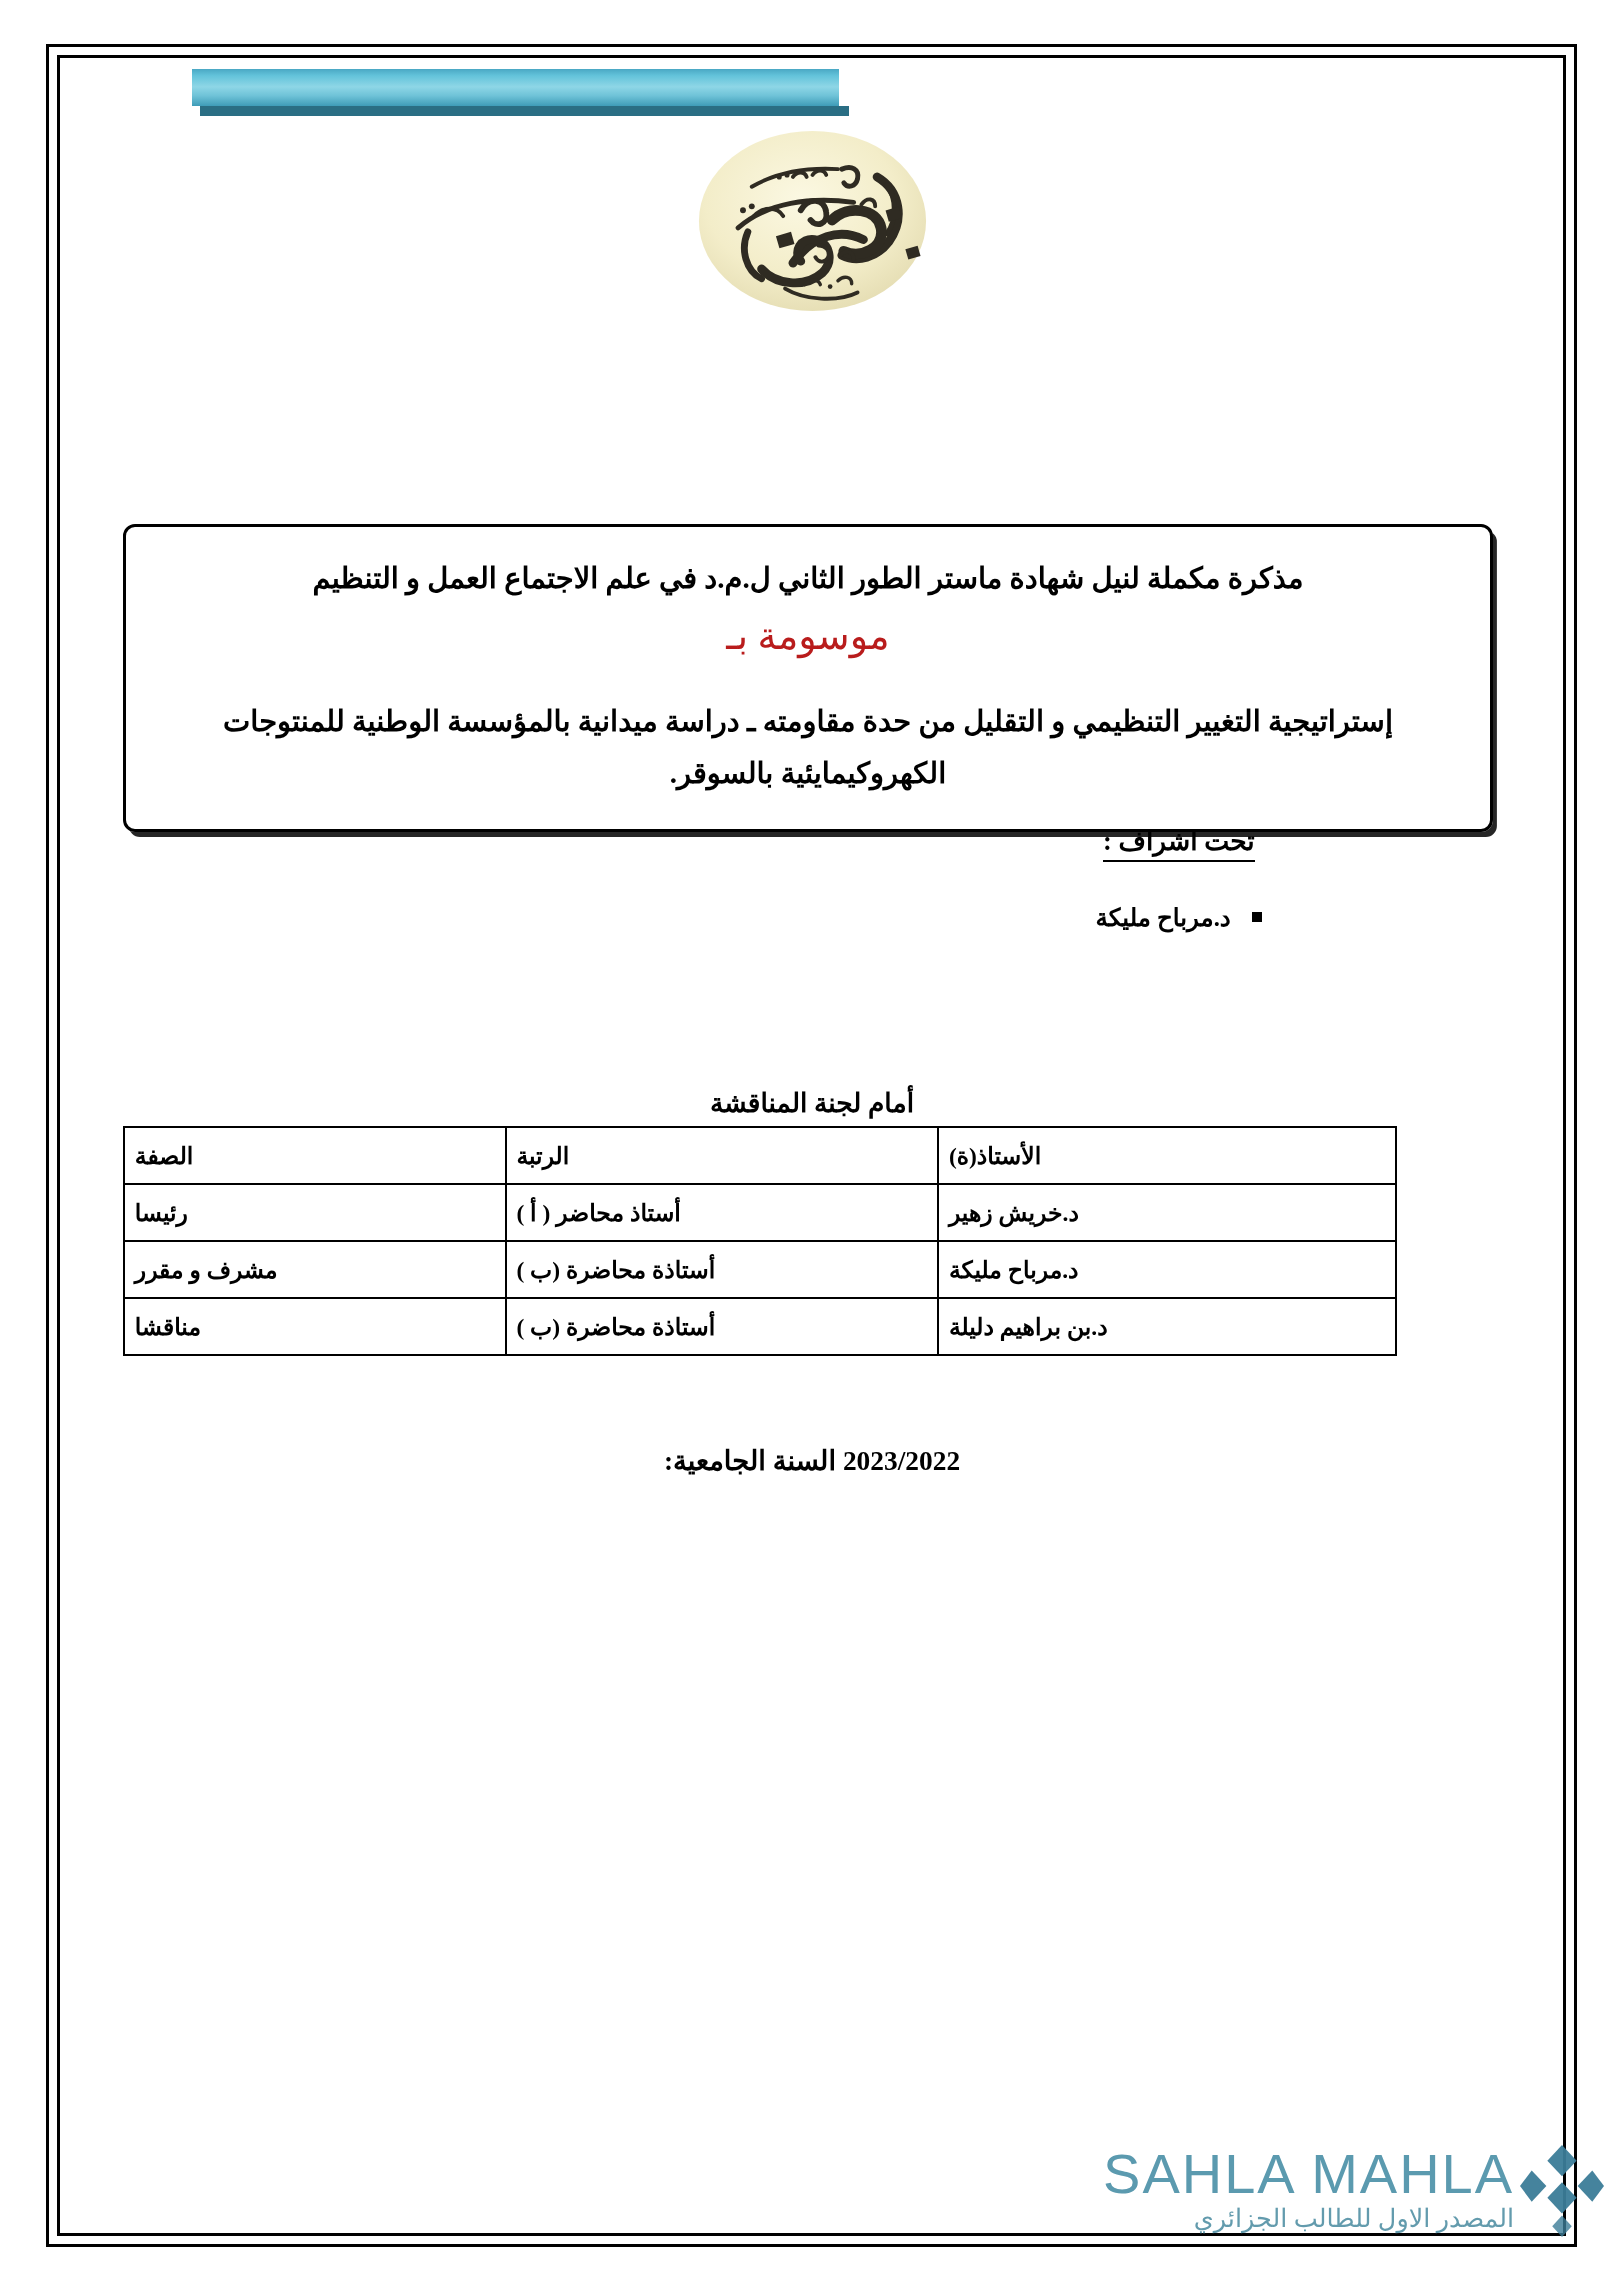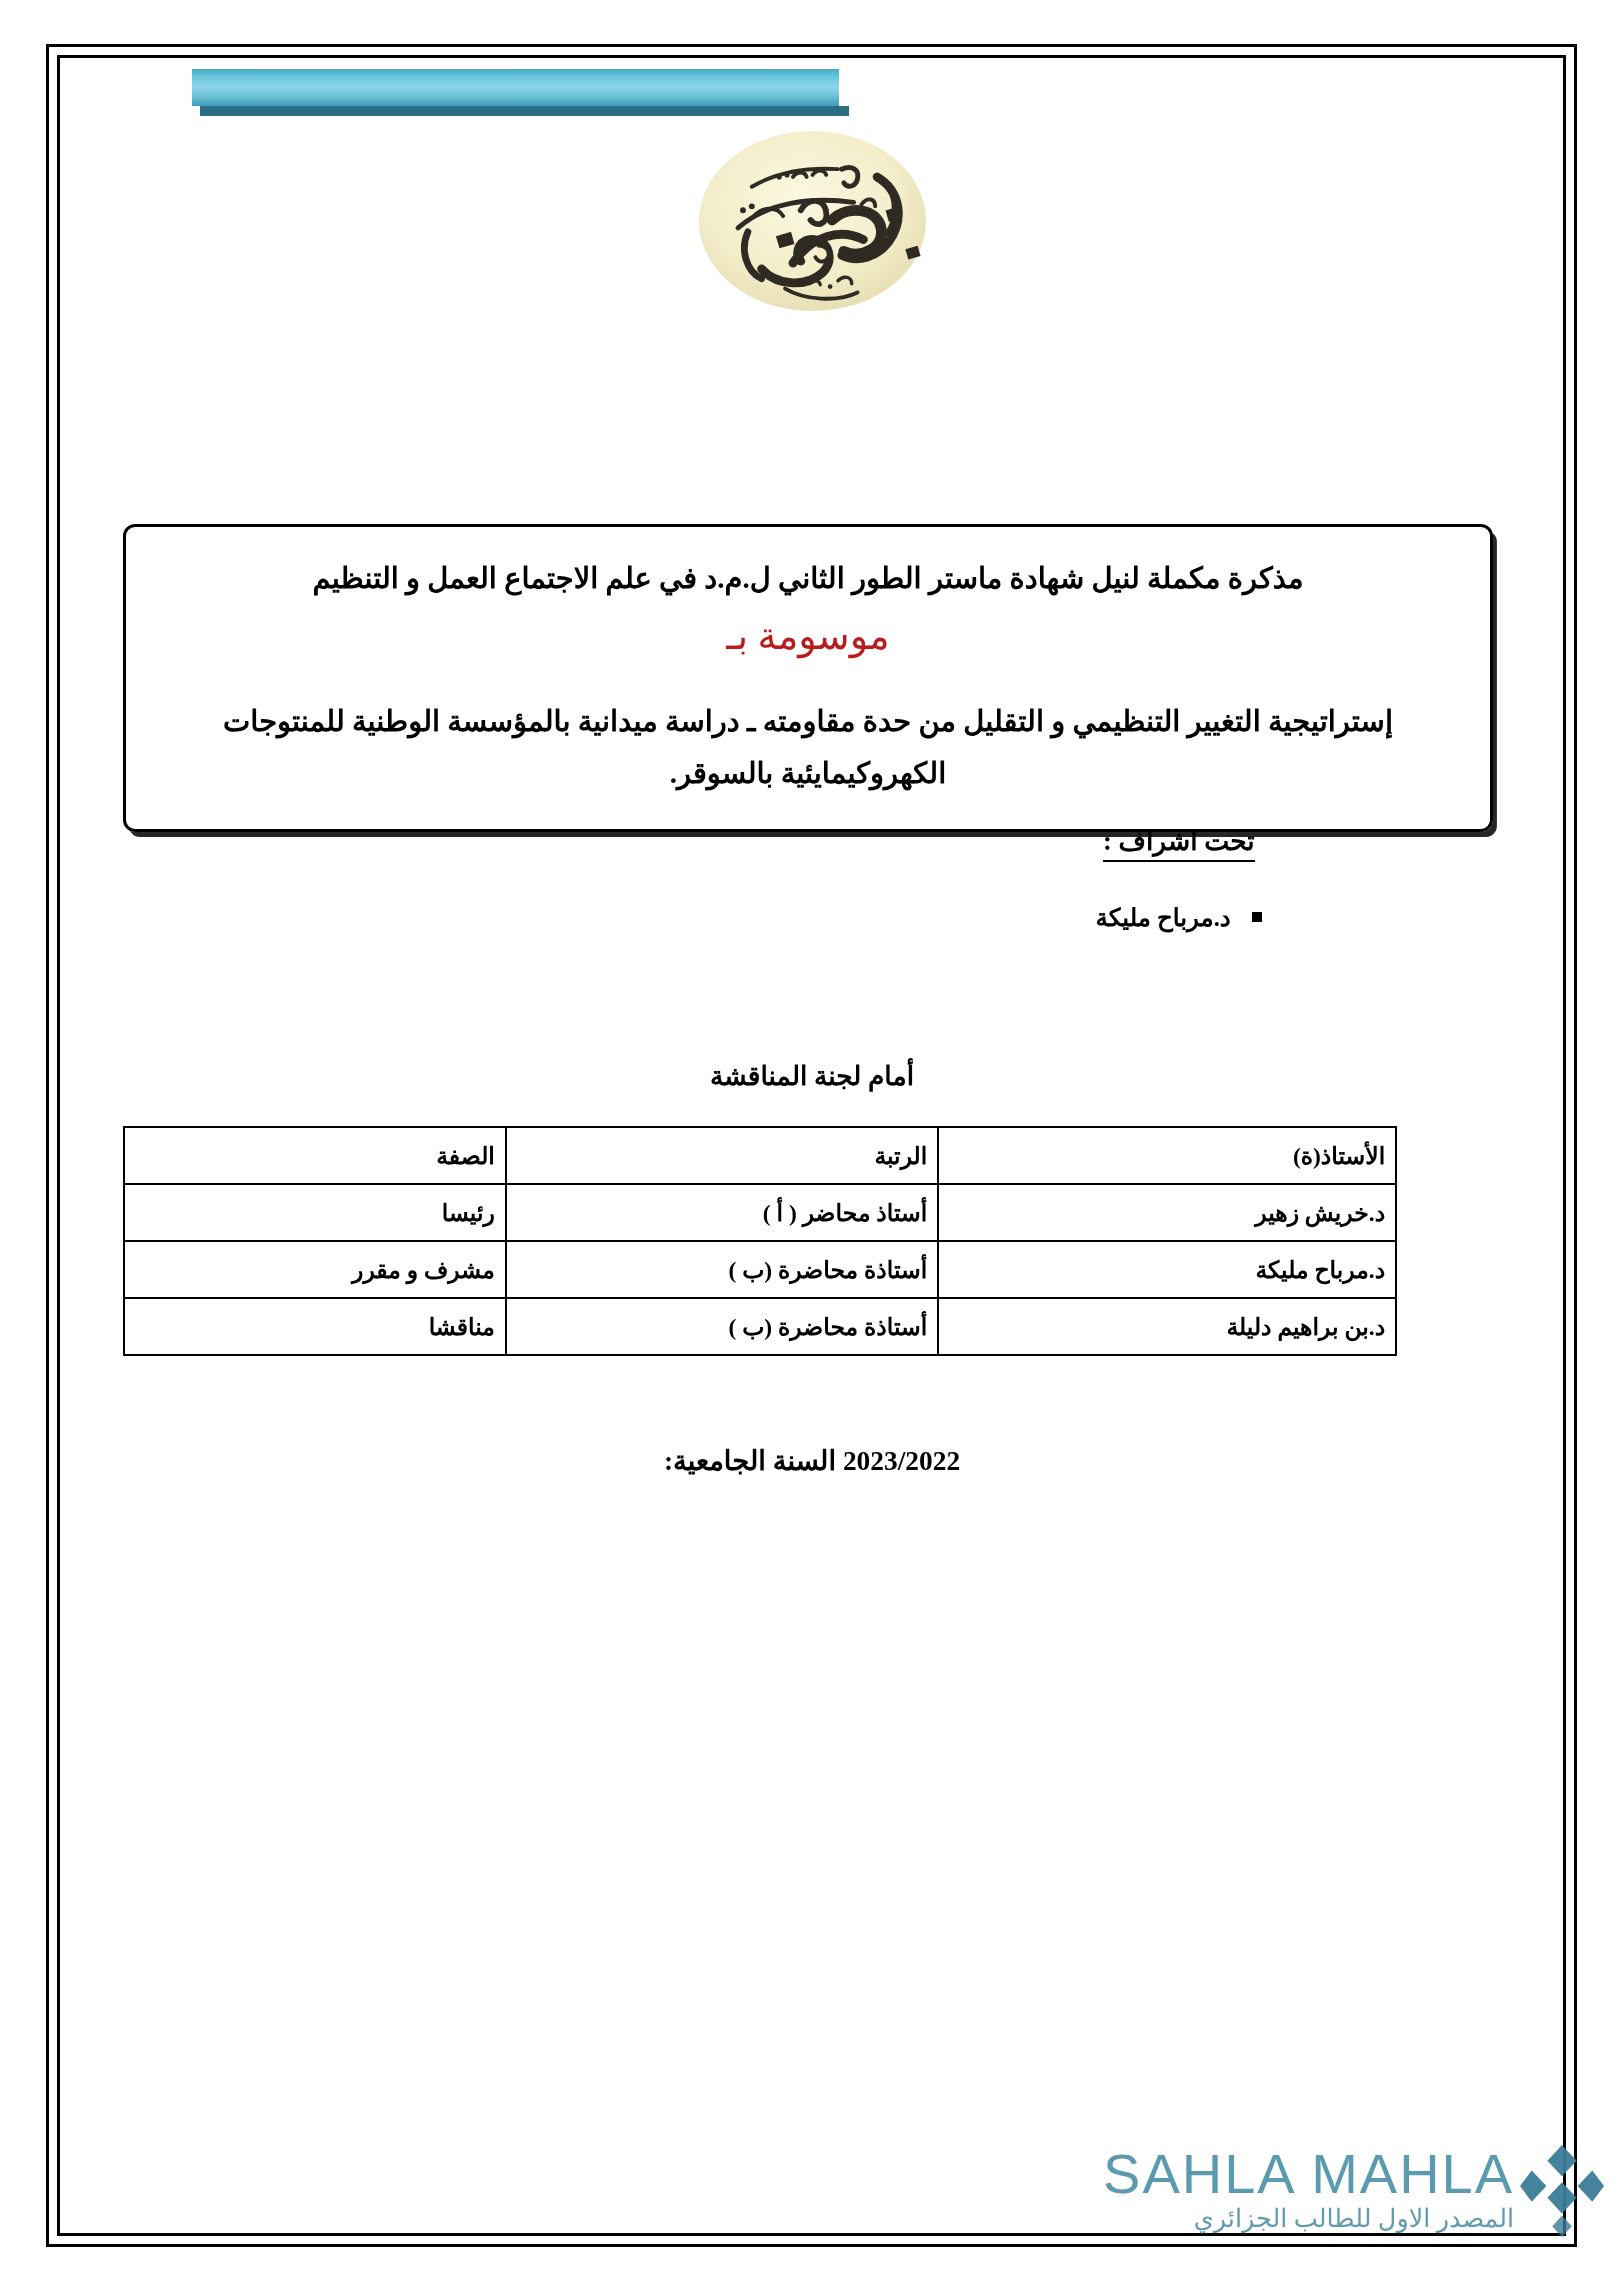--- a/index.html
+++ b/index.html
@@ -170,21 +170,21 @@
     height: 9.8px;
     background: #000;
     margin-left: 21.6px;
     flex: 0 0 auto;
   }
 
   
   .jury-heading {
     position: absolute;
     left: 0;
-    top: 995px;
+    top: 1022px;
     width: 100%;
     text-align: center;
     font-size: 26.5px;
     font-weight: 700;
     color: #000;
   }
 
   
   .jury-table-wrap {
     position: absolute;
@@ -194,21 +194,21 @@
   }
   table.jury-table {
     width: 100%;
     border-collapse: collapse;
     direction: rtl;
   }
   table.jury-table th,
   table.jury-table td {
     border: 2px solid #000000;
     height: 57px;
-    text-align: right;
+    text-align: left;
     vertical-align: middle;
     font-size: 23.5px;
     font-weight: 700;
     color: #000;
     padding: 3.9px 9.8px;
   }
   table.jury-table th { font-weight: 700; }
   .col-prof { width: 36%; }
   .col-rank { width: 34%; }
   .col-role { width: 30%; }

